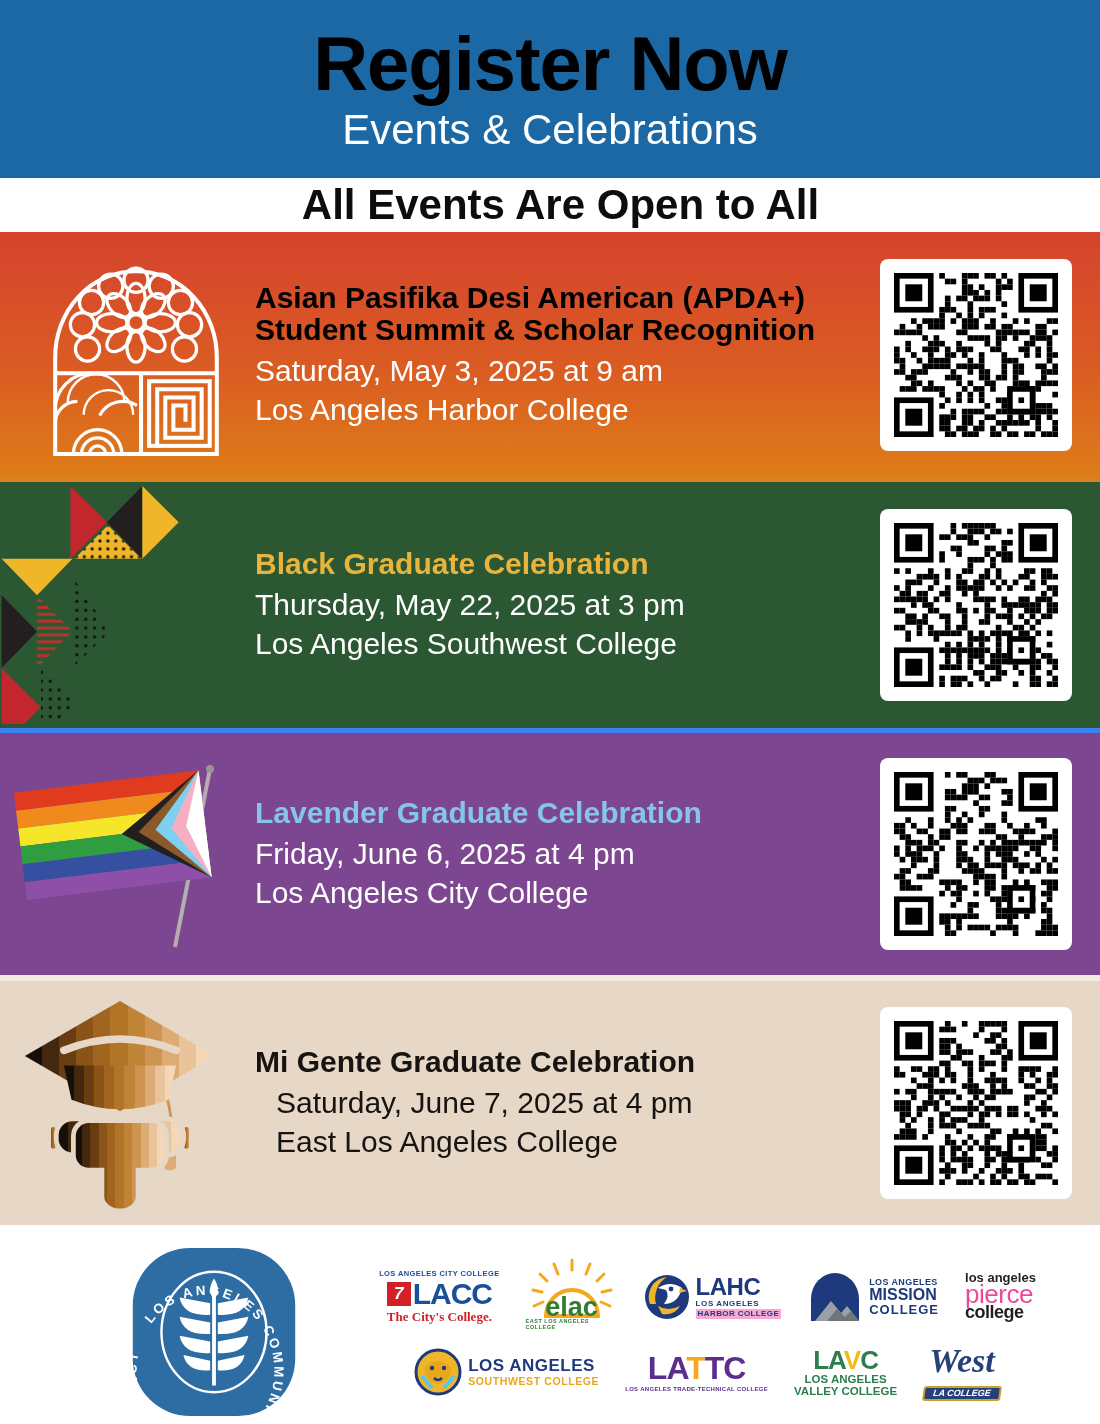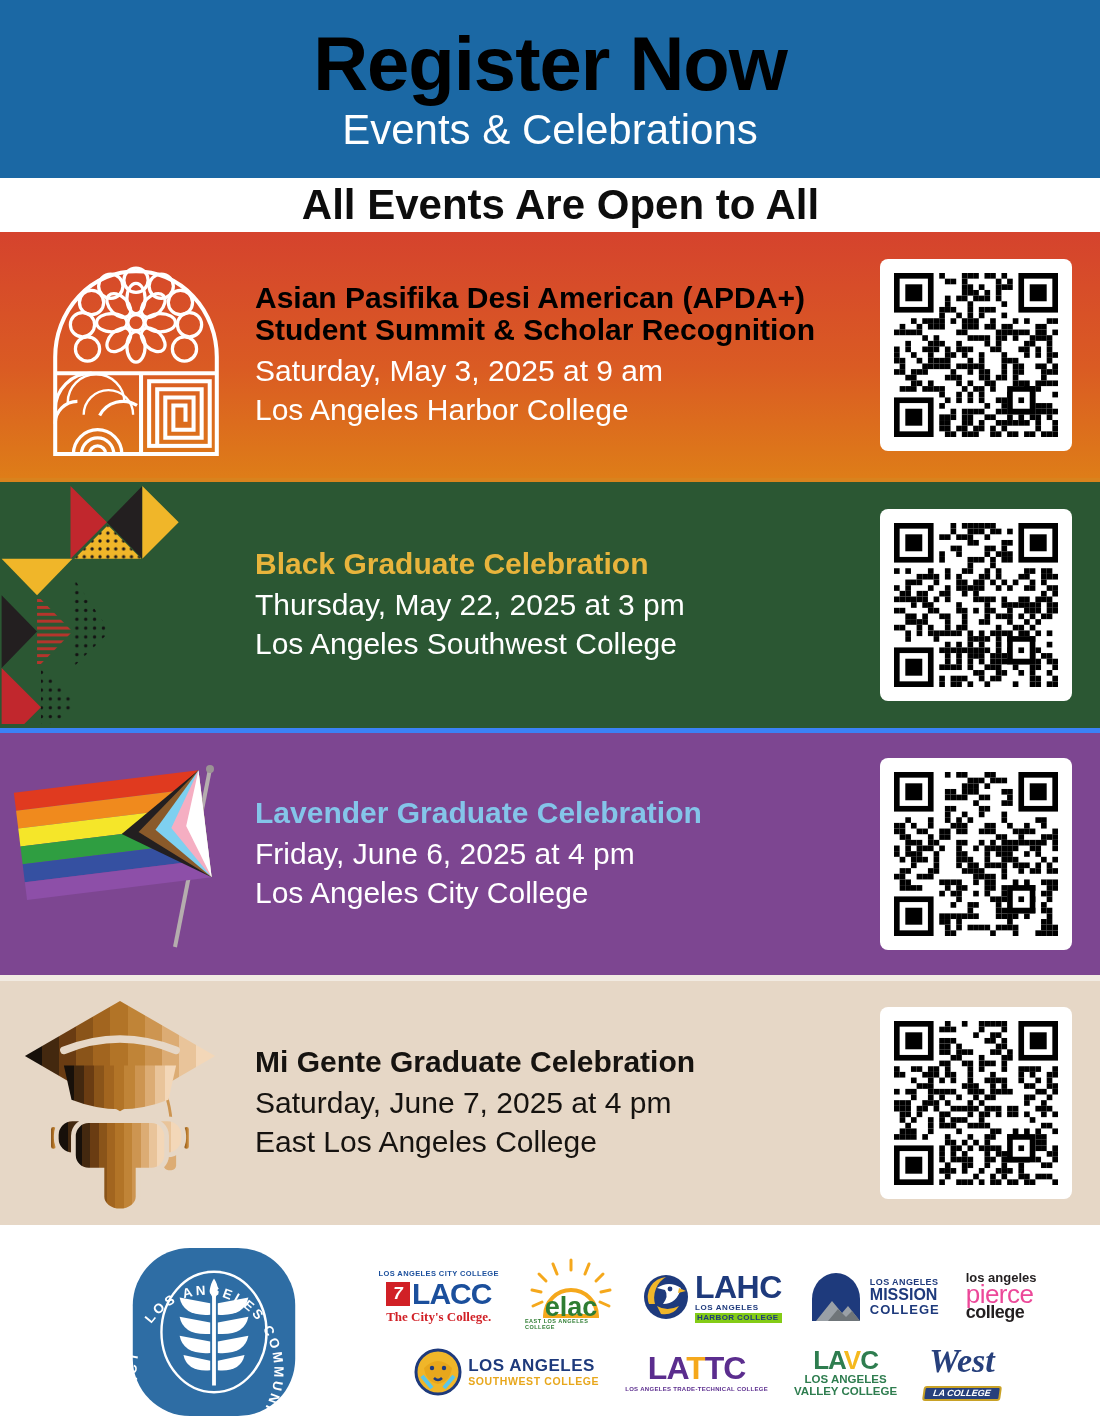--- a/index.html
+++ b/index.html
@@ -25,21 +25,21 @@
   .ev-text{margin-left:255px;width:620px;}
   .ev-title{font-size:30px;font-weight:bold;line-height:32px;margin-bottom:5px;}
   .ev-line{font-size:30px;line-height:39px;}
   .ev-s1 .ev-title{color:#000;}
   .ev-s1 .ev-line{color:#fff;}
   .ev-s2 .ev-title{color:#e8b43c;}
   .ev-s2 .ev-line{color:#fff;}
   .ev-s3 .ev-title{color:#84c5e9;}
   .ev-s3 .ev-line{color:#fff;}
   .ev-s4 .ev-title{color:#161310;}
-  .ev-s4 .ev-line{color:#161310;}
+  .ev-s4 .ev-line{color:#161310;margin-left:21px;}
   .qr-box{position:absolute;right:28px;top:50%;transform:translateY(-50%);
           width:164px;height:164px;background:#fff;border-radius:8px;padding:14px;}
   .qr-svg{width:164px;height:164px;display:block;}
 
   
   .ftr{height:214px;background:#fff;display:flex;align-items:center;}
   .seal{margin-left:128px;width:172px;height:172px;flex:0 0 auto;}
   .logos{flex:1;display:flex;flex-direction:column;gap:14px;margin:0 40px 0 55px;}
   .lrow{display:flex;align-items:center;justify-content:center;gap:26px;}
   .logo{display:flex;align-items:center;gap:6px;}
@@ -51,23 +51,23 @@
            font-size:17px;display:flex;align-items:center;justify-content:center;}
   .lacc-main{font-size:30px;font-weight:bold;color:#1b4f9c;letter-spacing:-1px;}
   .lacc-tag{font-family:"Liberation Serif",serif;font-size:13px;font-weight:bold;color:#d12026;}
 
   .elac{flex-direction:column;gap:0;position:relative;width:92px;height:66px;justify-content:flex-end;}
   .elac svg{position:absolute;top:-6px;left:50%;transform:translateX(-50%);}
   .elac-main{font-size:27px;font-weight:bold;color:#2e7d32;line-height:22px;z-index:1;}
   .elac-sub{font-size:5.5px;font-weight:bold;color:#2e7d32;letter-spacing:.5px;z-index:1;}
 
   .lahc-text{display:flex;flex-direction:column;line-height:1;}
-  .lahc-main{font-size:32px;font-weight:bold;color:#1e3a7c;letter-spacing:-.5px;}
+  .lahc-main{font-size:24px;font-weight:bold;color:#1e3a7c;letter-spacing:-.5px;}
   .lahc-s1{font-size:8px;font-weight:bold;color:#1e3a7c;letter-spacing:.6px;margin-top:1px;}
-  .lahc-s2{font-size:8px;font-weight:bold;color:#1e3a7c;background:#84cc16;padding:1px 2px;margin-top:1px;letter-spacing:.4px;}
+  .lahc-s2{font-size:8px;font-weight:bold;color:#1e3a7c;background:#f9a8d4;padding:1px 2px;margin-top:1px;letter-spacing:.4px;}
 
   .mission-text{display:flex;flex-direction:column;line-height:1;color:#1e3a7c;font-weight:bold;}
   .mission-l1{font-size:9px;letter-spacing:.4px;}
   .mission-l2{font-size:16px;}
   .mission-l3{font-size:13px;letter-spacing:1px;}
 
   .pierce{flex-direction:column;gap:0;line-height:.85;align-items:flex-start;}
   .pierce-l1{font-size:13px;font-weight:bold;color:#231f20;}
   .pierce-l2{font-size:26px;font-weight:normal;color:#ec4899;letter-spacing:-.5px;}
   .pierce-l3{font-size:18px;font-weight:bold;color:#231f20;letter-spacing:-.5px;}

